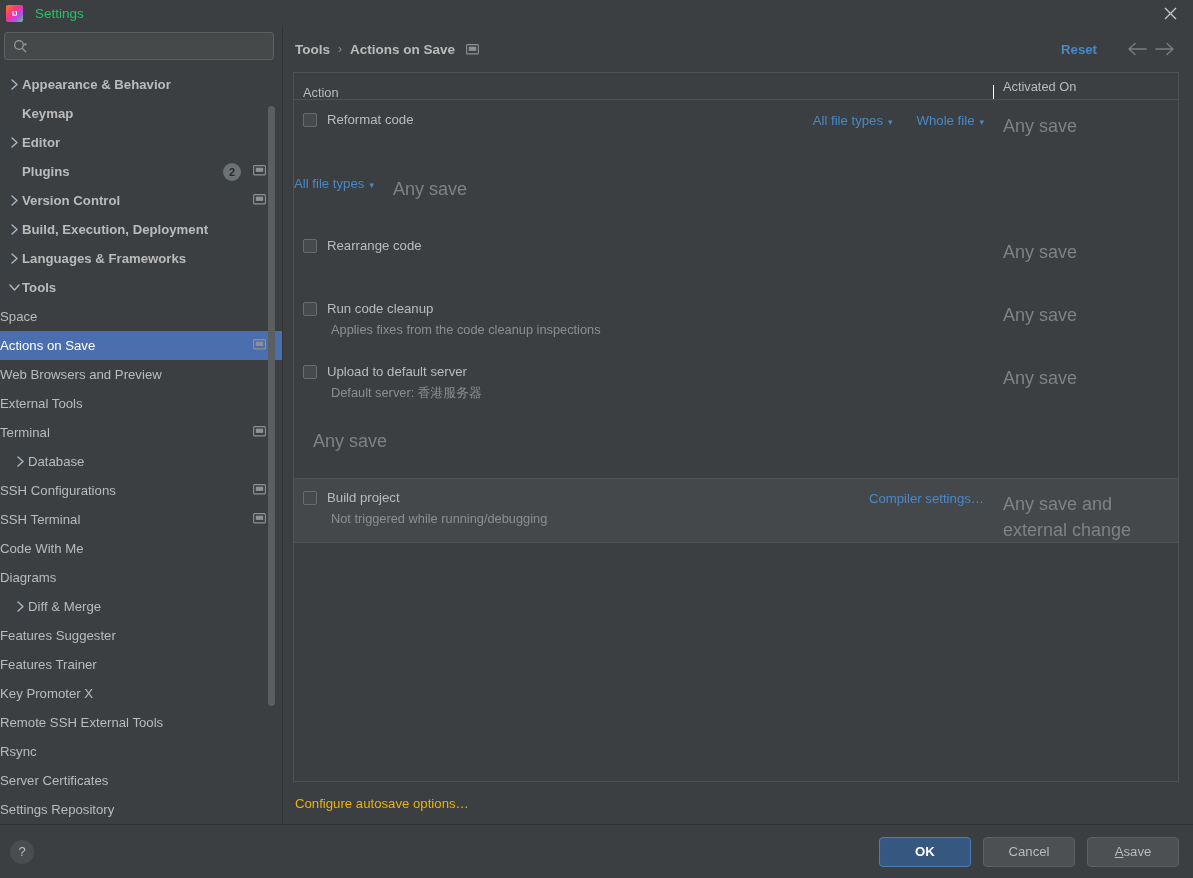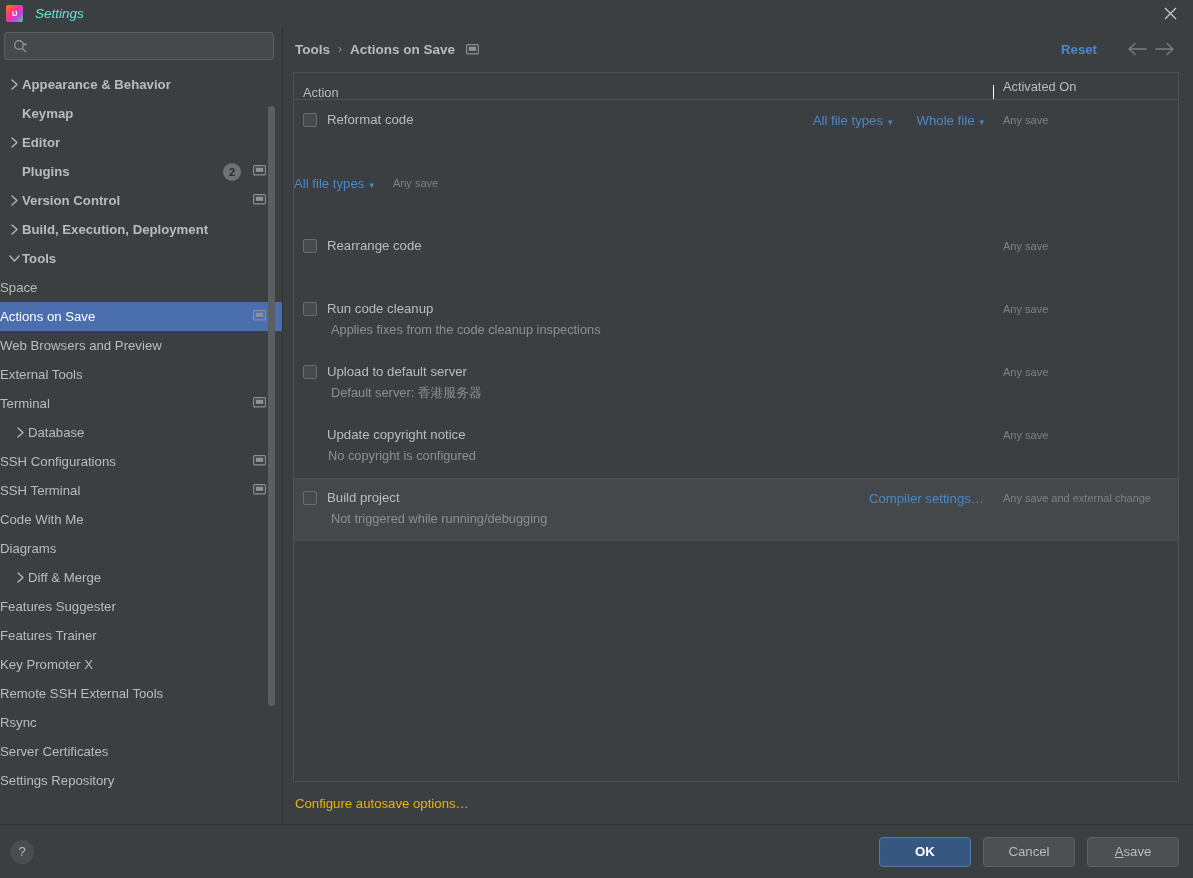--- a/index.html
+++ b/index.html
@@ -32,21 +32,21 @@
     position: relative;
     border-radius: 2px;
     background: linear-gradient(135deg,#f97a12 0%,#ff318c 42%,#b24cf0 72%,#3dea62 100%);
     display: flex; align-items: center; justify-content: center;
   }
   .app-logo span {
     color: #fff; font-size: 7px; font-weight: bold;
     letter-spacing: -0.5px; line-height: 1;
   }
   .title-text {
-    color: #5eead4; font-size: 13.5px; font-style: italic;
+    color: #22c55e; font-size: 13.5px;
   }
   .win-close {
     position: absolute; right: 0; top: 0;
     width: 46px; height: 26px;
     display: flex; align-items: center; justify-content: center;
     color: #c8c8c8; font-size: 15px; line-height: 1;
     cursor: default;
   }
   .win-close svg { display:block; }
 
@@ -209,21 +209,21 @@
   }
   .opt-link {
     color: #4a88c7; font-size: 13.2px;
     display: inline-flex; align-items: center; gap: 5px;
     cursor: default;
   }
   .opt-link .caret { font-size: 9px; position: relative; top: 1px; }
   .cell-activated {
     width: 184px; flex: 0 0 184px;
     padding: 13px 0 0 9px;
-    color: #7f8284; font-size: 11px;
+    color: #7f8284; font-size: 18px;
     line-height: 1.45;
   }
 
   .autosave-row {
     height: 42px; flex: 0 0 42px;
     display: flex; align-items: center;
     padding-left: 2px;
   }
   .autosave-link { color: #eab308; font-size: 13.2px; cursor: default; }
 
@@ -333,20 +333,28 @@
                 <rect x="2.8" y="2.7" width="7.4" height="4.2" fill="#8d9194"></rect>
               </svg></span>
           </div>
           <div class="tree-item top indent-0">
             <span class="tree-arrow">
               <svg width="9" height="11" viewBox="0 0 9 11">
                 <path d="M2 1 L7 5.5 L2 10" stroke="#a9b7c6" stroke-width="1.4" fill="none" stroke-linecap="round" stroke-linejoin="round"></path>
               </svg>
             </span>
             <span class="tree-label">Build, Execution, Deployment</span>
+          </div>
+          <div class="tree-item top indent-0">
+            <span class="tree-arrow">
+              <svg width="9" height="11" viewBox="0 0 9 11">
+                <path d="M2 1 L7 5.5 L2 10" stroke="#a9b7c6" stroke-width="1.4" fill="none" stroke-linecap="round" stroke-linejoin="round"></path>
+              </svg>
+            </span>
+            <span class="tree-label">Languages &amp; Frameworks</span>
           </div>
           <div class="tree-item top indent-0">
             <span class="tree-arrow">
               <svg width="11" height="9" viewBox="0 0 11 9">
                 <path d="M1 2 L5.5 7 L10 2" stroke="#a9b7c6" stroke-width="1.4" fill="none" stroke-linecap="round" stroke-linejoin="round"></path>
               </svg>
             </span>
             <span class="tree-label">Tools</span>
           </div>
           <div class="tree-item indent-1">
@@ -521,26 +529,20 @@
                 <div class="action-line">
                   <span class="chk"></span>
                   <span class="action-label">Upload to default server</span>
                 </div>
                 <div class="action-sub">Default server: 香港服务器</div>
               </div>
               <div class="cell-opts"></div>
               <div class="cell-activated">Any save</div>
             </div>
             <div class="trow">
-              <div class="cell-action">
-                <div class="action-line">
-                  <span class="action-label plain">Update copyright notice</span>
-                </div>
-                <div class="action-sub nudge">No copyright is configured</div>
-              </div>
               <div class="cell-opts"></div>
               <div class="cell-activated">Any save</div>
             </div>
             <div class="trow highlight highlight-top">
               <div class="cell-action">
                 <div class="action-line">
                   <span class="chk"></span>
                   <span class="action-label">Build project</span>
                 </div>
                 <div class="action-sub">Not triggered while running/debugging</div>

